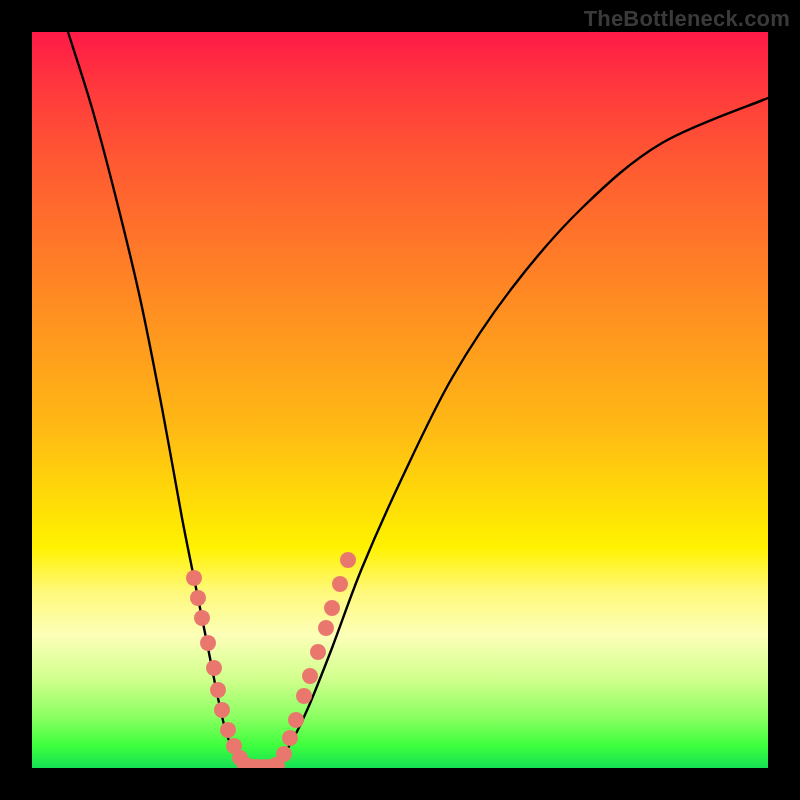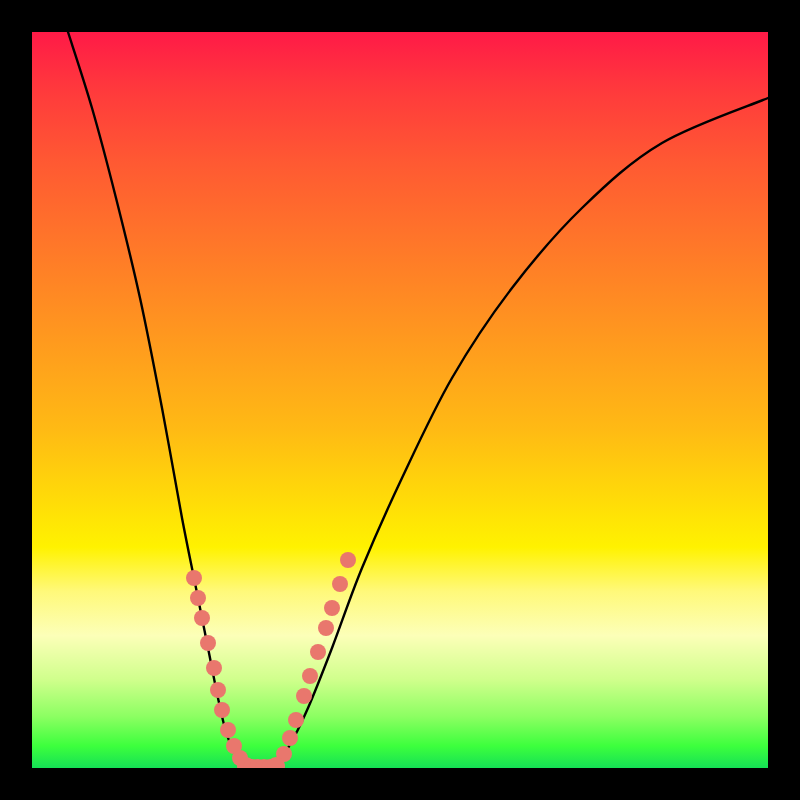--- a/index.html
+++ b/index.html
@@ -59,20 +59,21 @@
   svg.curves {
     position: absolute;
     inset: 0;
   }
 </style>
 </head>
 <body>
 
 <div class="frame">
 
+  <div class="watermark">TheBottleneck.com</div>
 
   <div class="plot-area">
     <div class="gradient-bg"></div>
 
     <svg class="curves" viewBox="0 0 736 736" preserveAspectRatio="none">
       <g id="curve-layer">
           <path d="M 36 0 C 40.0 12.7, 52.0 48.3, 60.0 76.0 C 68.0 103.7, 76.0 134.3, 84.0 166.0 C 92.0 197.7, 100.3 231.0, 108.0 266.0 C 115.7 301.0, 123.0 339.3, 130.0 376.0 C 137.0 412.7, 144.3 456.0, 150.0 486.0 C 155.7 516.0, 159.7 534.3, 164.0 556.0 C 168.3 577.7, 172.3 597.7, 176.0 616.0 C 179.7 634.3, 183.0 652.0, 186.0 666.0 C 189.0 680.0, 191.3 691.0, 194.0 700.0 C 196.7 709.0, 199.3 714.7, 202.0 720.0 C 204.7 725.3, 207.3 729.3, 210.0 732.0 C 212.7 734.7, 216.7 735.3, 218.0 736.0" fill="none" stroke="#000000" stroke-width="2.4" stroke-linecap="round"></path>
           <path d="M 240 736 C 242.7 732.7, 250.0 726.0, 256.0 716.0 C 262.0 706.0, 268.7 692.7, 276.0 676.0 C 283.3 659.3, 291.0 639.3, 300.0 616.0 C 309.0 592.7, 318.3 564.3, 330.0 536.0 C 341.7 507.7, 355.0 477.7, 370.0 446.0 C 385.0 414.3, 401.7 377.7, 420.0 346.0 C 438.3 314.3, 458.3 284.3, 480.0 256.0 C 501.7 227.7, 525.0 200.2, 550.0 176.0 C 575.0 151.8, 599.0 129.3, 630.0 111.0 C 661.0 92.7, 718.3 73.5, 736.0 66.0" fill="none" stroke="#000000" stroke-width="2.4" stroke-linecap="round"></path>
           <path d="M 218 736 C 219.3 736.0, 223.3 736.0, 226.0 736.0 C 228.7 736.0, 231.7 736.0, 234.0 736.0 C 236.3 736.0, 239.0 736.0, 240.0 736.0" fill="none" stroke="#000000" stroke-width="2.4" stroke-linecap="round"></path>
         </g>

